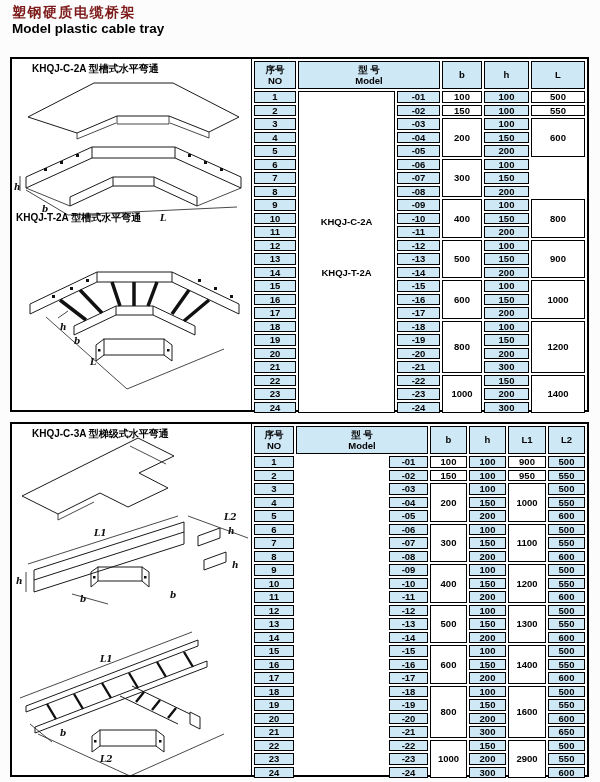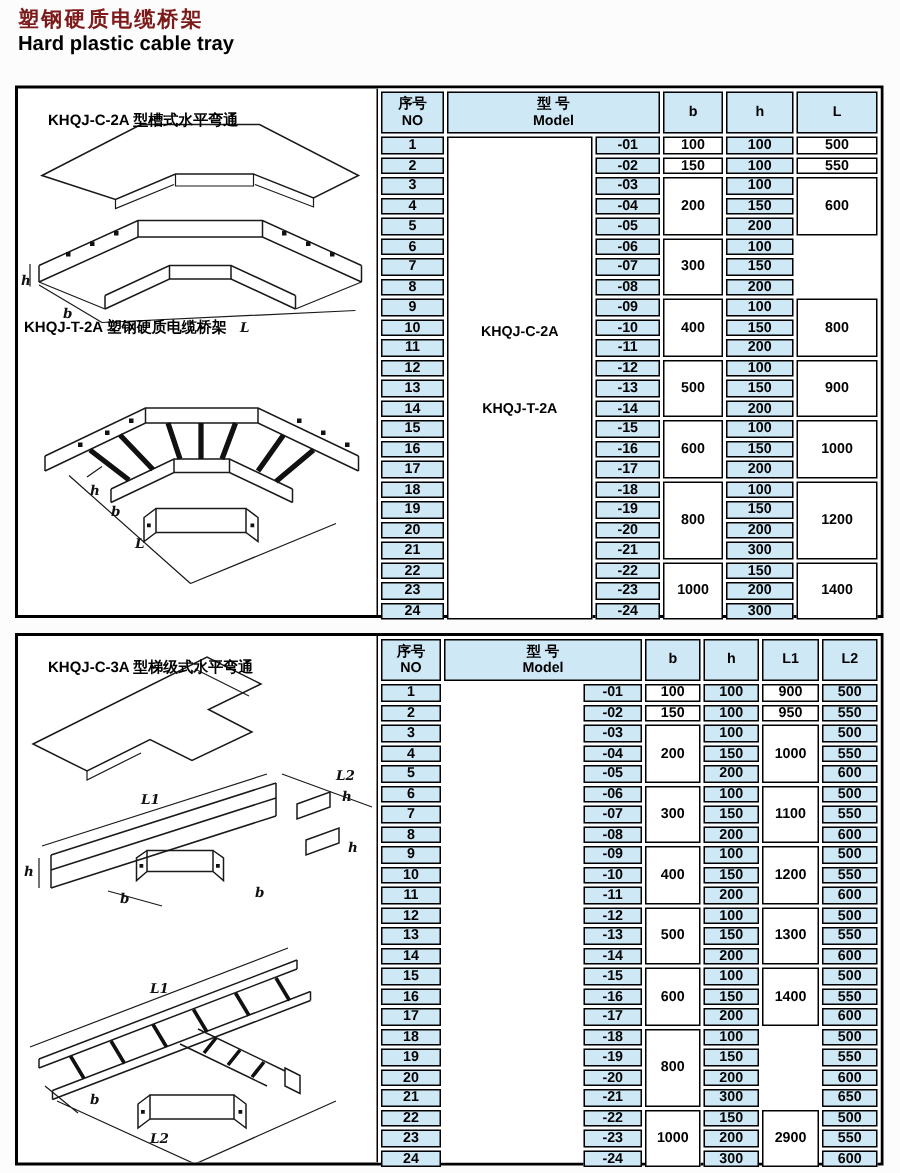--- a/index.html
+++ b/index.html
@@ -3,21 +3,21 @@
 <meta charset="utf-8">
 <style>
   :root{ --blue:#cfe8f6; --ink:#000; --title-red:#7d1a1a; }
   *{box-sizing:border-box; margin:0; padding:0;}
   body{width:600px;height:782px;background:#fcfcfc;font-family:"Liberation Sans",sans-serif;position:relative;overflow:hidden;}
   .title-zh{position:absolute;left:12px;top:4px;font-weight:bold;font-size:14px;letter-spacing:1.5px;color:var(--title-red);}
   .title-en{position:absolute;left:12px;top:21px;font-weight:bold;font-size:13.5px;color:#000;}
   .section{position:absolute;left:10px;width:579px;height:355px;border:2px solid #000;background:#fff;}
   #section1{top:57px;} #section2{top:422px;}
   .diagram-caption{position:absolute;left:4px;font-weight:bold;font-size:10px;color:#000;white-space:nowrap;z-index:3;}
-  .cap-top{top:14px;padding-left:16px;}
+  .cap-top{top:3px;padding-left:16px;}
   #section1 .cap-mid{top:152px;}
   #section2 .cap-mid{top:156px;}
   .diagram-svg{position:absolute;left:0;top:0;width:243px;height:351px;}
   .spec-table{position:absolute;top:0;right:0;bottom:0;width:336px;display:grid;grid-template-rows:30px repeat(24,1fr);background:#fff;border-left:1.5px solid #000;padding:1px;}
   .grid-t1{grid-template-columns:44px 99px 45px 42px 47px 1fr;}
   .grid-t2{grid-template-columns:42px 93px 41px 39px 39px 40px 1fr;}
   .cell{margin:1px;border:1px solid #000;background:var(--blue);display:flex;align-items:center;justify-content:center;font-weight:bold;font-size:9.5px;line-height:1;color:#000;}
   .cell.white{background:#fff;}
   .hdr{flex-direction:column;gap:2px;font-size:9.5px;}
   .model-cell{position:relative;}
@@ -27,25 +27,25 @@
   svg .ln{stroke:#1a1a1a;stroke-width:1;fill:none;}
   svg .thin{stroke:#1a1a1a;stroke-width:0.8;fill:none;}
   svg .rung{stroke:#111;stroke-width:3.5;fill:none;}
   svg .rung2{stroke:#111;stroke-width:2.4;fill:none;}
   svg .perf{fill:#111;stroke:none;}
 </style>
 </head>
 <body>
 
 <div class="title-zh">塑钢硬质电缆桥架</div>
-<div class="title-en">Hard plastic cable tray</div>
+<div class="title-en">Model plastic cable tray</div>
 
 <div class="section" id="section1">
   <div class="diagram-caption cap-top">KHQJ-C-2A 型槽式水平弯通</div>
-  <div class="diagram-caption cap-mid">KHQJ-T-2A 塑钢硬质电缆桥架</div>
+  <div class="diagram-caption cap-mid">KHQJ-T-2A 型槽式水平弯通</div>
   <svg class="diagram-svg" viewBox="0 0 243 351">
 
     <g>
       <path class="ln" d="M16,58 L82,24 L161,24 L227,58 L197,73 L157,57 L105,57 L65,74 Z"></path>
       <path class="thin" d="M105,57 L105,65 L157,65 L157,57"></path>
       <path class="thin" d="M65,74 L65,80 L104,64"></path>
       <path class="thin" d="M197,73 L197,79 L158,64"></path>
     </g>
 
     <g>
@@ -340,20 +340,21 @@
       <div class="cell" style="grid-area: 23 / 5;">150</div>
       <div class="cell" style="grid-area: 24 / 5;">200</div>
       <div class="cell" style="grid-area: 25 / 5;">300</div>
       <div class="cell white" style="grid-area: 2 / 6 / span 1;">900</div>
       <div class="cell white" style="grid-area: 3 / 6 / span 1;">950</div>
       <div class="cell white" style="grid-area: 4 / 6 / span 3;">1000</div>
       <div class="cell white" style="grid-area: 7 / 6 / span 3;">1100</div>
       <div class="cell white" style="grid-area: 10 / 6 / span 3;">1200</div>
       <div class="cell white" style="grid-area: 13 / 6 / span 3;">1300</div>
       <div class="cell white" style="grid-area: 16 / 6 / span 3;">1400</div>
+      <div class="cell white" style="grid-area: 19 / 6 / span 4;">1600</div>
       <div class="cell white" style="grid-area: 23 / 6 / span 3;">2900</div>
       <div class="cell" style="grid-area: 2 / 7;">500</div>
       <div class="cell" style="grid-area: 3 / 7;">550</div>
       <div class="cell" style="grid-area: 4 / 7;">500</div>
       <div class="cell" style="grid-area: 5 / 7;">550</div>
       <div class="cell" style="grid-area: 6 / 7;">600</div>
       <div class="cell" style="grid-area: 7 / 7;">500</div>
       <div class="cell" style="grid-area: 8 / 7;">550</div>
       <div class="cell" style="grid-area: 9 / 7;">600</div>
       <div class="cell" style="grid-area: 10 / 7;">500</div>

